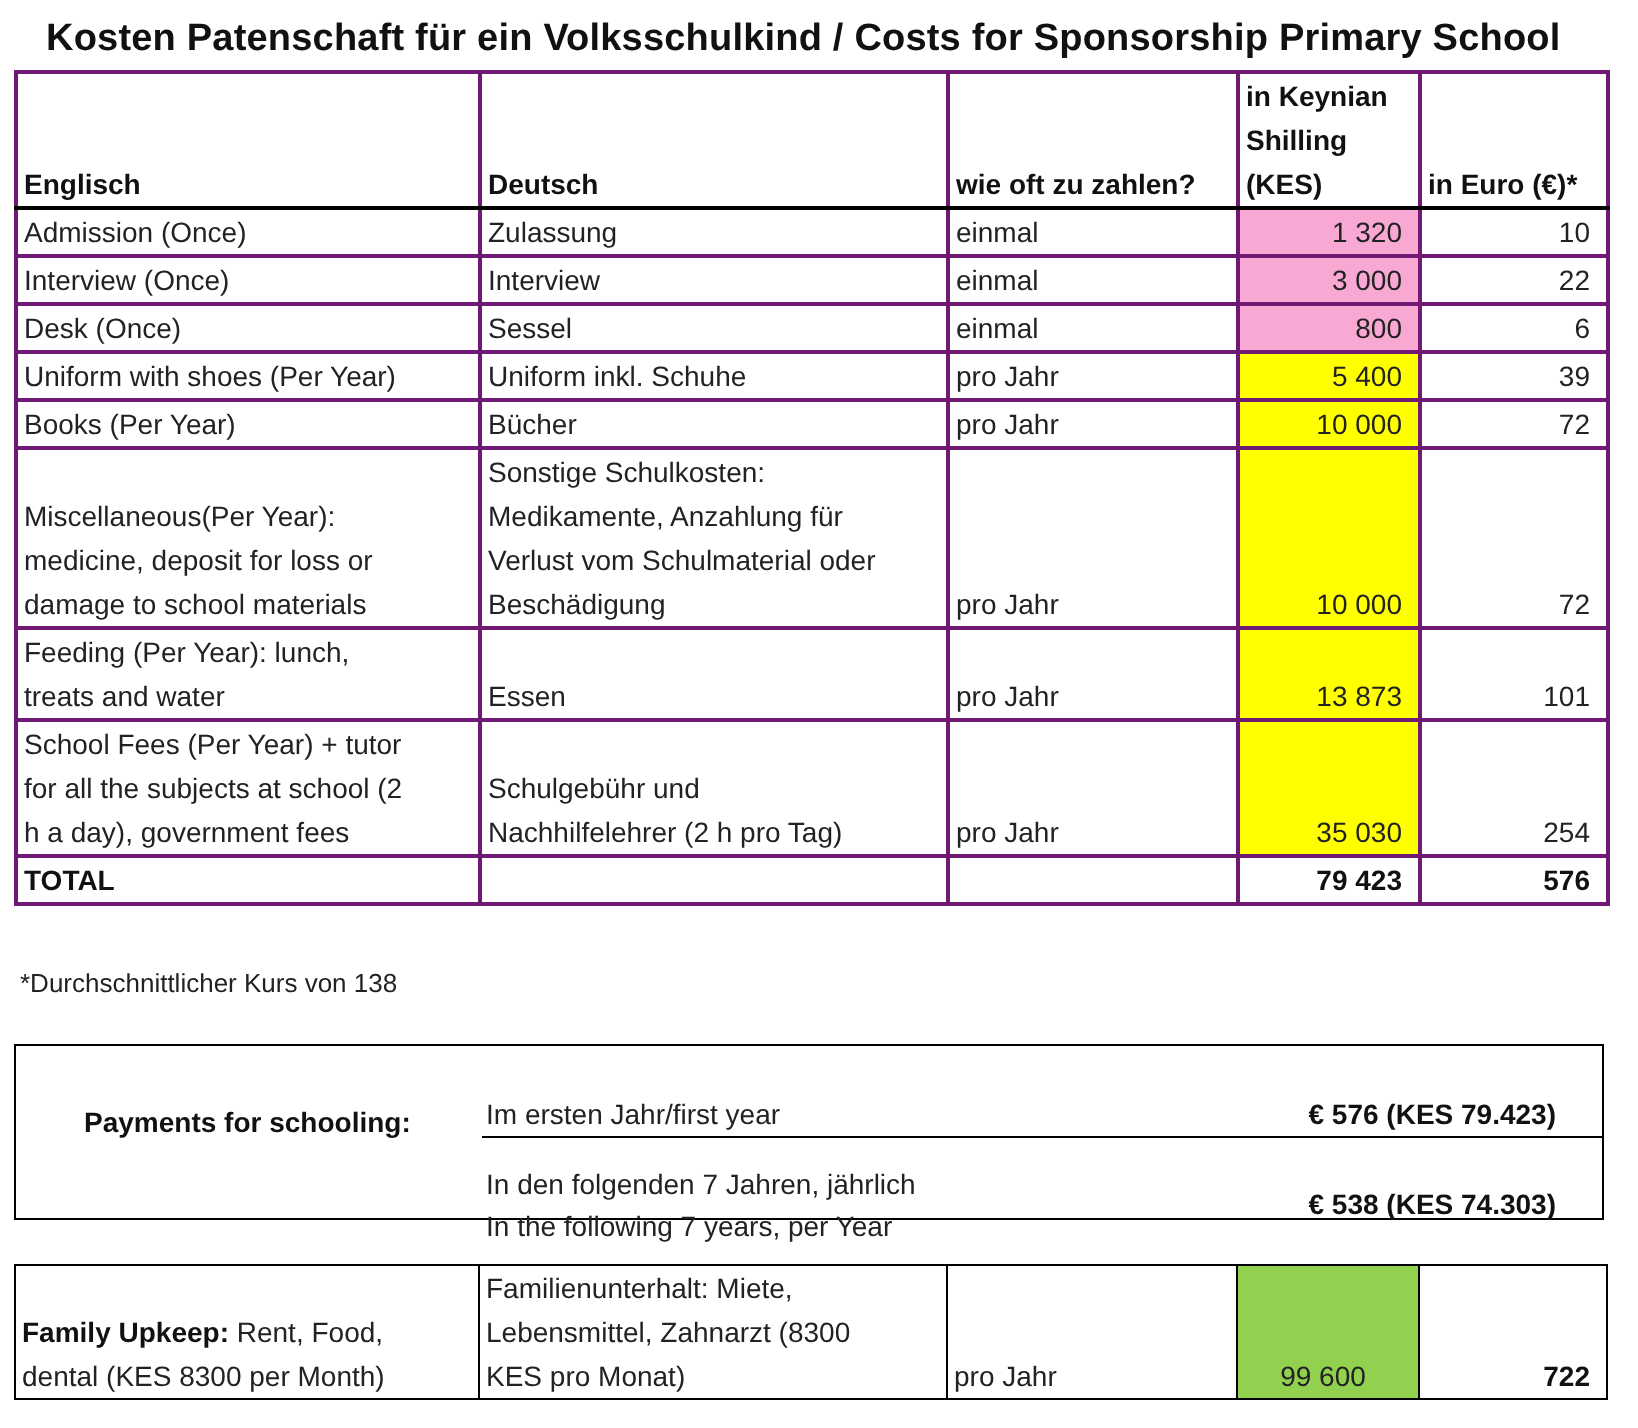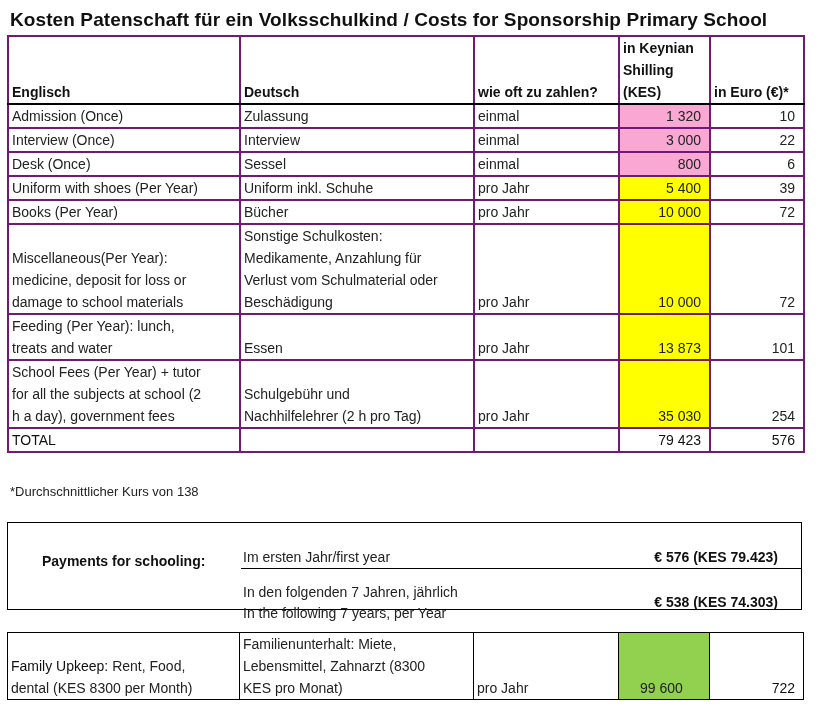--- a/index.html
+++ b/index.html
@@ -1,49 +1,49 @@
 <!DOCTYPE html>
 <html><head>
 <meta charset="utf-8">
 <style>
   html, body { margin: 0; padding: 0; background: #ffffff; }
   body { width: 819px; height: 714px; position: relative; overflow: hidden;
          font-family: "Liberation Sans", sans-serif; color: #1a1a1a; font-size: 14px; }
-  .title { position: absolute; left: 10px; top: 9px; font-size: 19px; font-weight: bold;
+  .title { position: absolute; left: 23px; top: 9px; font-size: 19px; font-weight: bold;
            color: #111; white-space: nowrap; letter-spacing: 0.1px; }
   table.grid { position: absolute; left: 7px; top: 35px; border-collapse: collapse; table-layout: fixed; }
   table.grid td { border: 2px solid #701a75; padding: 0 3px; vertical-align: bottom;
                   line-height: 22px; font-size: 14px; color: #222; overflow: hidden; }
   table.grid tr.head td { font-weight: bold; color: #111; border-bottom: 2px solid #000; }
   td.num { text-align: right; padding-right: 8px !important; }
   td.orange { background: #f9a8d4; }
   td.yellow { background: #ffff00; }
   td.green { background: #92d050; text-align: center; }
-  td.bold { font-weight: normal; color: #111 !important; }
+  td.bold { font-weight: bold; color: #111 !important; }
   .footnote { position: absolute; left: 10px; top: 484px; font-size: 13px; color: #222; }
 
   .plan { position: absolute; left: 7px; top: 522px; width: 795px; height: 88px;
           border: 1px solid #000; box-sizing: border-box; }
   .plan-label { position: absolute; left: 28px; top: 26px; width: 180px; font-weight: bold;
                 font-size: 14px; line-height: 24px; color: #111; text-align: left; }
   .plan-row1 { position: absolute; left: 233px; top: 22px; width: 561px; height: 23px;
                border-bottom: 1px solid #000; }
   .plan-row1 .lbl, .plan-row2 .lbl { position: absolute; left: 2px; font-size: 14px; color: #222; line-height: 22px; }
   .plan-row1 .lbl { top: 1px; }
   .plan-row1 .val, .plan-row2 .val { position: absolute; right: 24px; font-weight: bold; font-size: 14px; color: #111; line-height: 22px; }
   .plan-row1 .val { top: 1px; }
   .plan-row2 { position: absolute; left: 233px; top: 46px; width: 561px; height: 42px; margin-top: 12px; }
   .plan-row2 .lbl1 { top: 0px; }
   .plan-row2 .lbl2 { top: 21px; }
   .plan-row2 .val { top: 10px; }
 
   table.family { position: absolute; left: 7px; top: 632px; border-collapse: collapse; table-layout: fixed; }
   table.family td { border: 1px solid #000; padding: 0 3px; vertical-align: bottom;
                     line-height: 22px; font-size: 14px; color: #222; }
-  .b { font-weight: normal; color: #111; }
+  .b { font-weight: bold; color: #111; }
 </style>
 </head>
 <body>
 
 <div class="title">Kosten Patenschaft für ein Volksschulkind / Costs for Sponsorship Primary School</div>
 
 <table class="grid">
   <colgroup>
     <col style="width:232px">
       <col style="width:234px">

